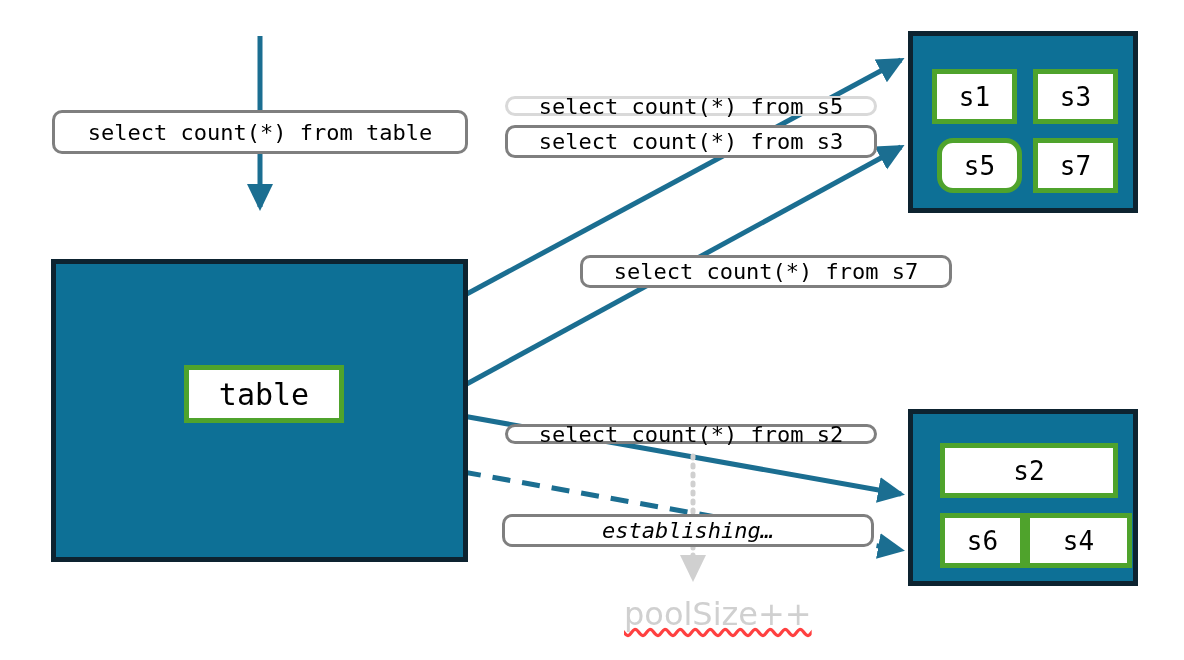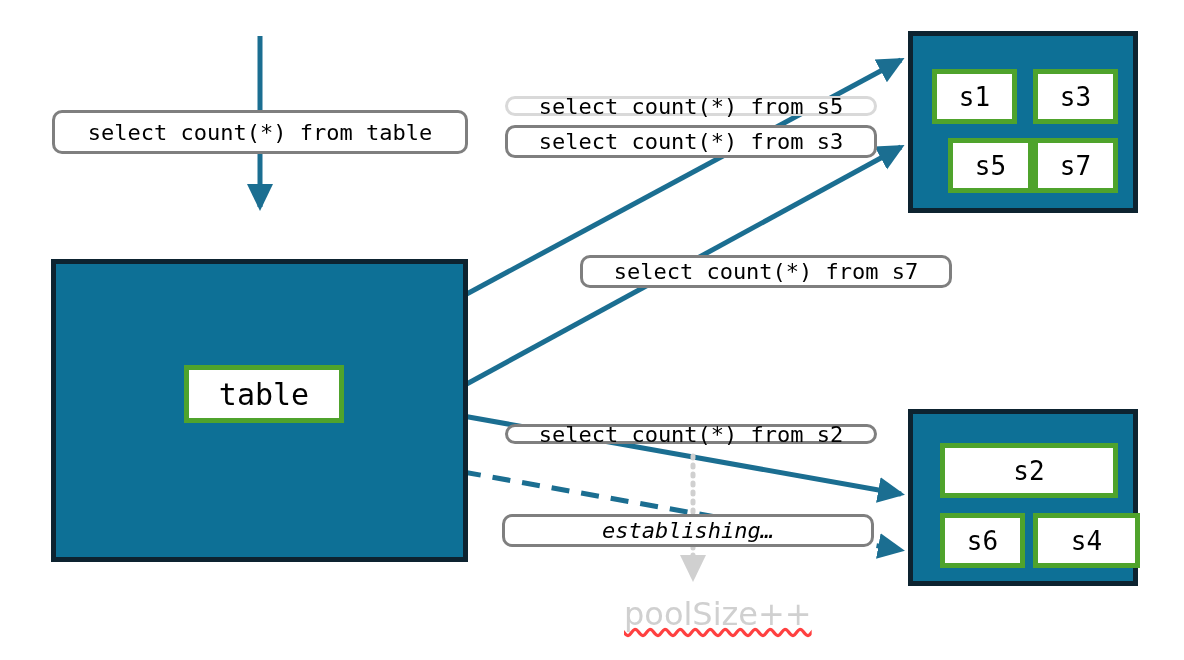--- a/index.html
+++ b/index.html
@@ -114,36 +114,36 @@
     </div>
   </div>
 
   <div class="pool" style="left:908px; top:31px; width:230px; height:182px;">
     <div class="node small" style="left:19px; top:33px; width:85px; height:55px; position:absolute;">
       <span>s1</span>
     </div>
     <div class="node small" style="left:120px; top:33px; width:85px; height:55px; position:absolute;">
       <span>s3</span>
     </div>
-    <div class="node small" style="left:35px; top:102px; width:85px; height:55px; position:absolute;">
+    <div class="node small" style="left:24px; top:102px; width:85px; height:55px; position:absolute;border-radius:16px;">
       <span>s5</span>
     </div>
     <div class="node small" style="left:120px; top:102px; width:85px; height:55px; position:absolute;">
       <span>s7</span>
     </div>
   </div>
 
   <div class="pool" style="left:908px; top:409px; width:230px; height:177px;">
     <div class="node small" style="left:27px; top:29px; width:178px; height:55px; position:absolute;">
       <span>s2</span>
     </div>
     <div class="node small" style="left:27px; top:99px; width:85px; height:55px; position:absolute;">
       <span>s6</span>
     </div>
-    <div class="node small" style="left:120px; top:99px; width:107px; height:55px; position:absolute;">
+    <div class="node small" style="left:112px; top:99px; width:107px; height:55px; position:absolute;">
       <span>s4</span>
     </div>
   </div>
 
   <div class="pill light" style="left:505px; top:96px; width:372px; height:20px;border-radius:12px;">
     <span>select count(*) from s5</span>
   </div>
 
   <div class="pill" style="left:505px; top:125px; width:372px; height:33px;">
     <span>select count(*) from s3</span>

